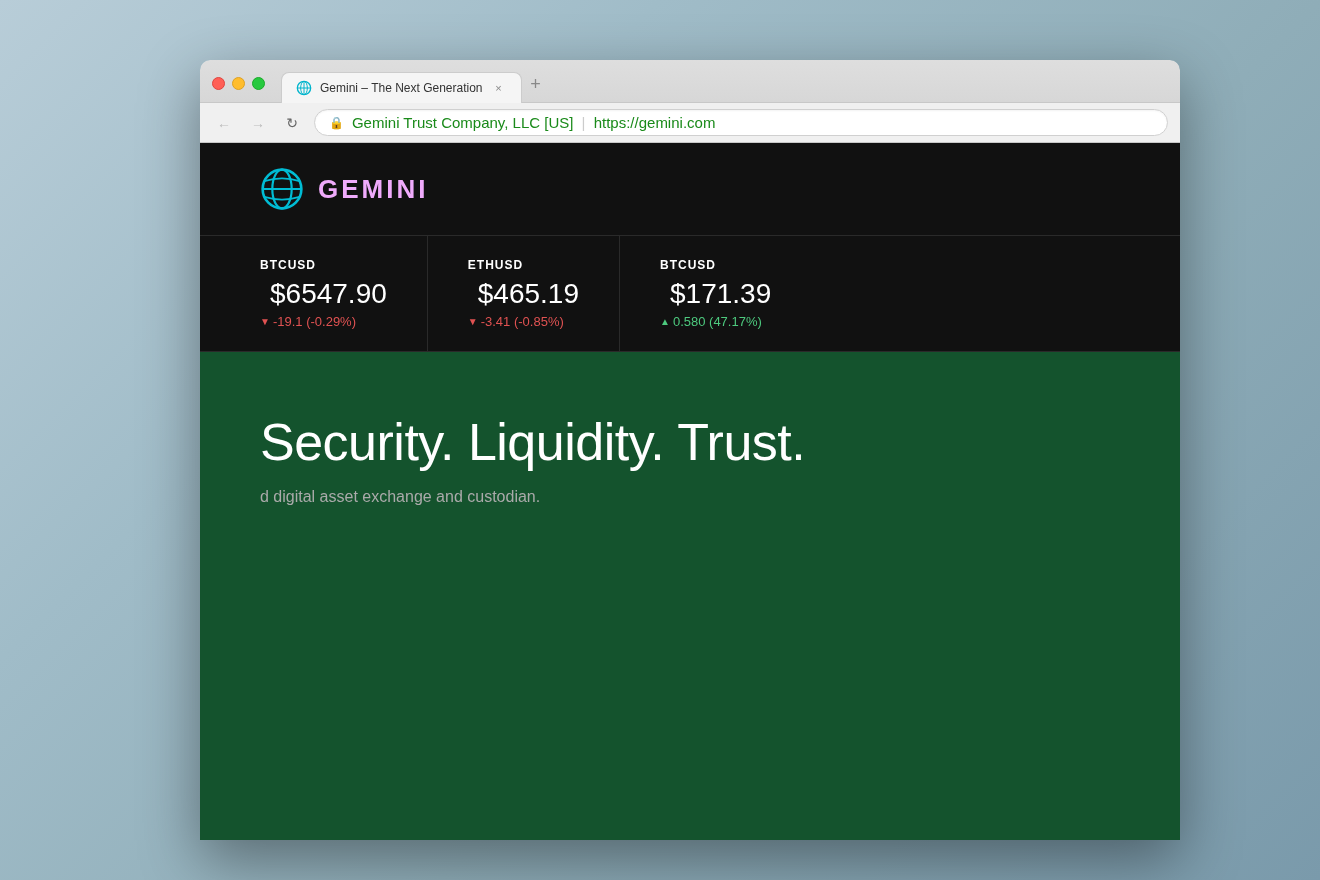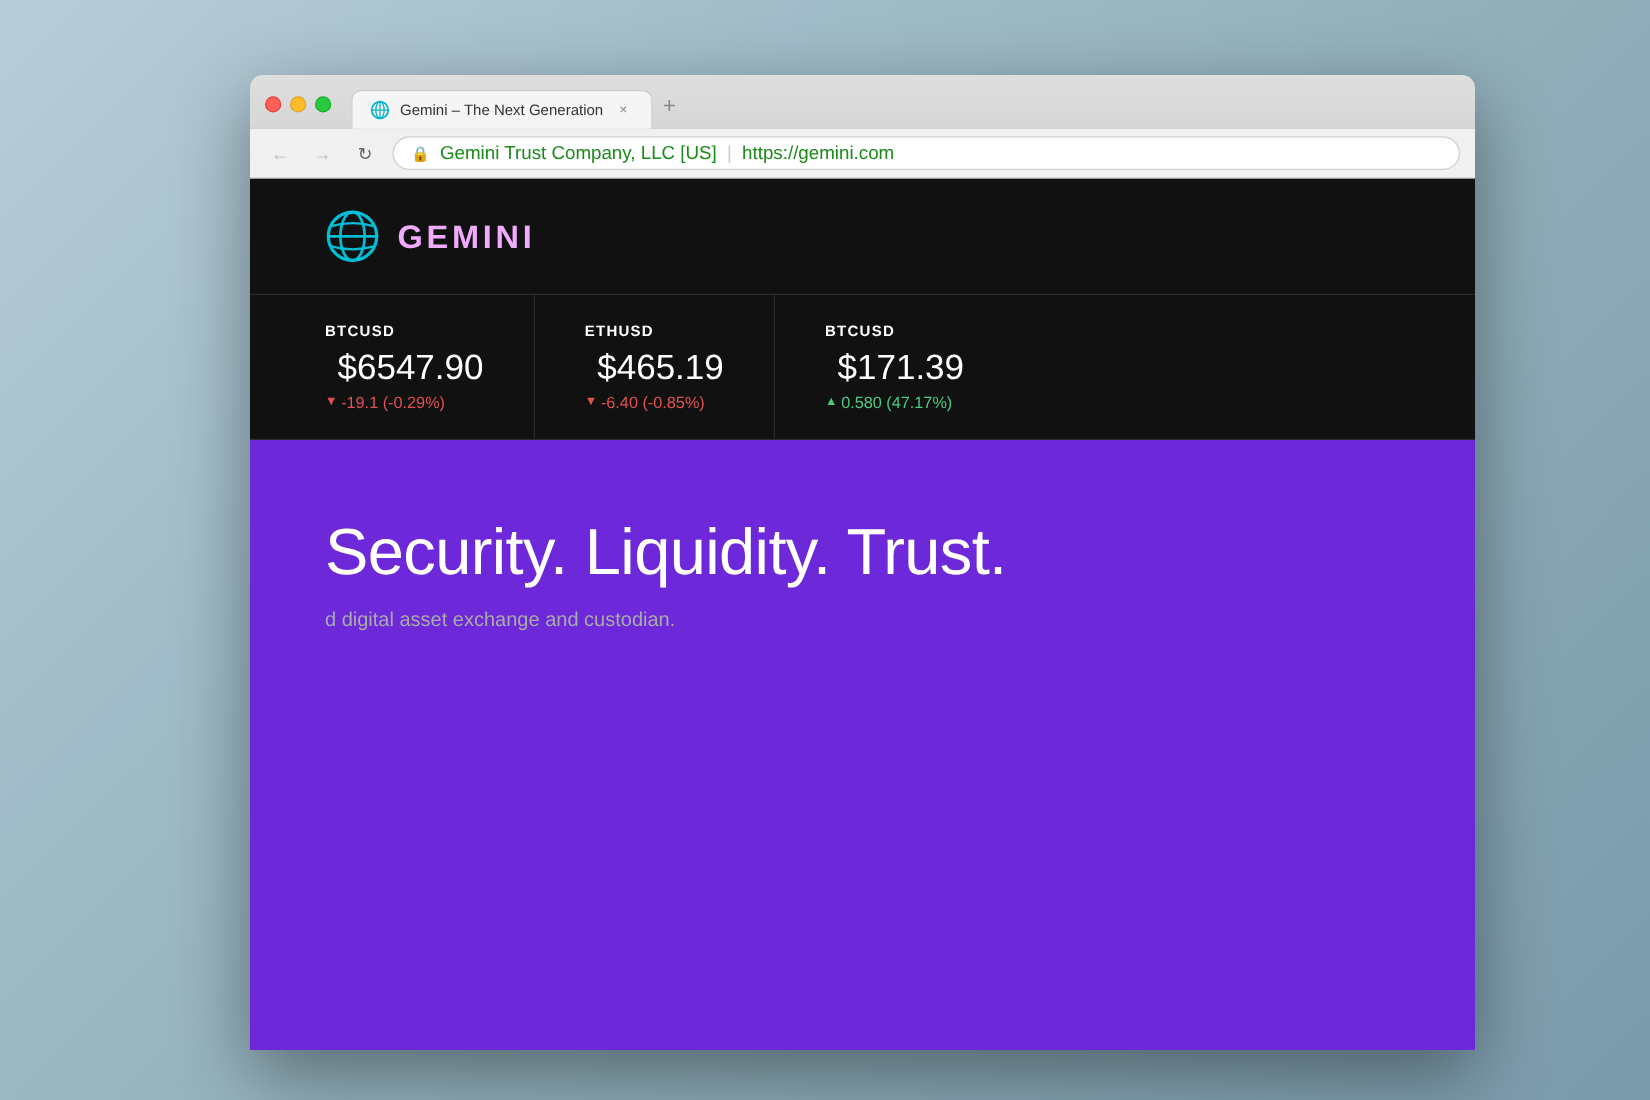--- a/index.html
+++ b/index.html
@@ -267,21 +267,21 @@
 
     .ticker-change.down { color: #e05252; }
     .ticker-change.up { color: #4dc97e; }
 
     .change-arrow {
       font-size: 10px;
     }
 
     
     .hero-section {
-      background: #6d28d9;
+      background: #14532d;
       padding: 60px 60px 40px 60px;
       flex: 1;
     }
 
     .hero-headline {
       font-size: 52px;
       font-weight: 300;
       color: white;
       margin-bottom: 16px;
       letter-spacing: -0.5px;
@@ -363,21 +363,21 @@
             <span class="change-arrow">▼</span>
             <span>-19.1 (-0.29%)</span>
           </div>
         </div>
 
         <div class="ticker-item">
           <div class="ticker-pair">ETHUSD</div>
           <div class="ticker-price">$465.19</div>
           <div class="ticker-change down">
             <span class="change-arrow">▼</span>
-            <span>-6.40 (-0.85%)</span>
+            <span>-3.41 (-0.85%)</span>
           </div>
         </div>
 
         <div class="ticker-item">
           <div class="ticker-pair">BTCUSD</div>
           <div class="ticker-price">$171.39</div>
           <div class="ticker-change up">
             <span class="change-arrow">▲</span>
             <span>0.580 (47.17%)</span>
           </div>

